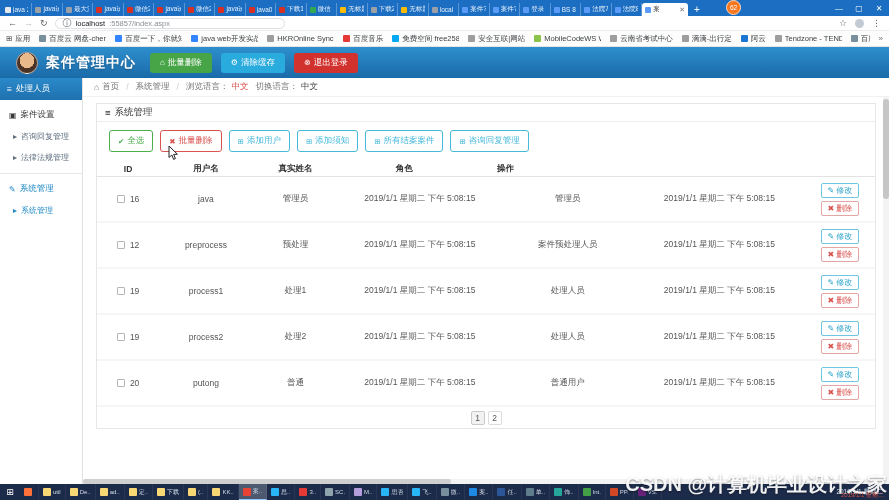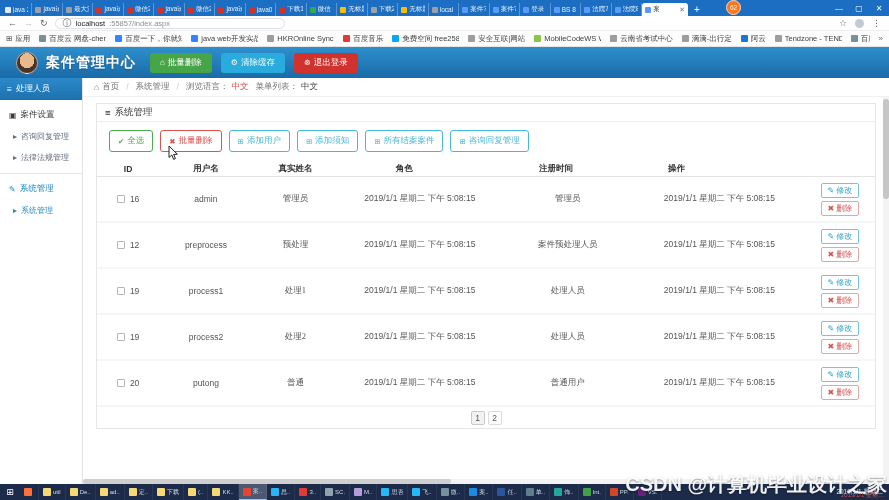--- a/index.html
+++ b/index.html
@@ -63,21 +63,21 @@
   .panel-head { height:21px; display:flex; align-items:center; gap:4px; padding-left:8px; font-size:9.5px; color:#333; border-bottom:1px solid #ededed; }
   .toolbar { display:flex; gap:7px; padding:8px 6px 10px 12px; }
   .tbtn { background:#fff; border:1px solid; border-radius:3px; font-size:8.5px; padding:4px 8px; display:flex; align-items:center; gap:3px; cursor:pointer; }
   .tbtn-icon { font-size:7.5px; }
 
   .thead { display:flex; height:17px; align-items:center; border-bottom:1px solid #e3e3e3; font-size:8.5px; font-weight:bold; color:#333; }
   .th { text-align:center; }
   .tbody { flex:1; display:flex; flex-direction:column; }
   .trow { height:46px; display:flex; align-items:center; border-bottom:2px solid #f6f6f6; font-size:8.5px; color:#555; }
   .cell { text-align:center; overflow:hidden; white-space:nowrap; }
-  .c-id{width:8%;} .c-user{width:12%;} .c-real{width:11%;font-family:Liberation Serif, serif;} .c-op{width:21%;} .c-role{width:17%;} .c-reg{width:22%;} .c-act{width:9%;}
+  .c-id{width:8%;} .c-user{width:12%;} .c-real{width:11%;} .c-op{width:21%;} .c-role{width:17%;} .c-reg{width:22%;} .c-act{width:9%;}
   .cb { display:inline-block; width:8px; height:8px; border:1px solid #b5b5b5; border-radius:1px; background:#fff; vertical-align:-1px; margin-right:5px; }
   .c-act { display:flex; flex-direction:column; gap:3px; align-items:center; justify-content:center; }
   .rbtn { width:38px; height:15px; background:#fff; border-radius:2px; font-size:8px; display:flex; align-items:center; justify-content:center; gap:2px; cursor:pointer; }
   .rbtn-edit { border:1px solid #6ec6e0; color:#2ea5cc; }
   .rbtn-del { border:1px solid #e2a6a4; color:#d9534f; }
 
   .pagebar { height:24px; display:flex; align-items:center; justify-content:center; gap:3px; }
   .pg { min-width:14px; height:14px; border:1px solid #dcdcdc; border-radius:2px; font-size:8.5px; color:#555; display:flex; align-items:center; justify-content:center; padding:0 3px; cursor:pointer; background:#fff; }
   .pg-cur { background:#f2f2f2; border-color:#c9c9c9; }
 
@@ -373,21 +373,21 @@
           <span>首页</span>
         </span>
       <span class="crumb-sep">/</span>
       <span class="crumb">系统管理</span>
       <span class="crumb-sep">/</span>
       <span class="crumb">
           <span>浏览语言：</span>
           <span class="lang-red">中文</span>
         </span>
       <span class="crumb">
-          <span>菜单列表：</span>
+          <span>切换语言：</span>
           <span class="lang-dark">中文</span>
         </span>
     </div>
 
     <div class="panel">
       <div class="panel-head">
         <span>≡</span>
         <span>系统管理</span>
       </div>
 
@@ -418,29 +418,28 @@
           <span>咨询回复管理</span>
         </button>
         </div>
 
       <div class="thead">
 
       <div class="th c-id">ID</div>
           <div class="th c-user">用户名</div>
           <div class="th c-real">真实姓名</div>
           <div class="th c-role">角色</div>
-          <div class="th c-reg">注册时间</div>
           <div class="th c-act">操作</div>
         </div>
 
       <div class="tbody">
 
       <div class="trow">
           <div class="cell c-id"><span class="cb"></span><span>16</span></div>
-          <div class="cell c-user">admin</div>
+          <div class="cell c-user">java</div>
           <div class="cell c-real">管理员</div>
           <div class="cell c-op">2019/1/1 星期二 下午 5:08:15</div>
           <div class="cell c-role">管理员</div>
           <div class="cell c-reg">2019/1/1 星期二 下午 5:08:15</div>
           <div class="cell c-act">
             <button class="rbtn rbtn-edit">
                 <span>✎</span>
                 <span>修改</span>
               </button>
             <button class="rbtn rbtn-del">

